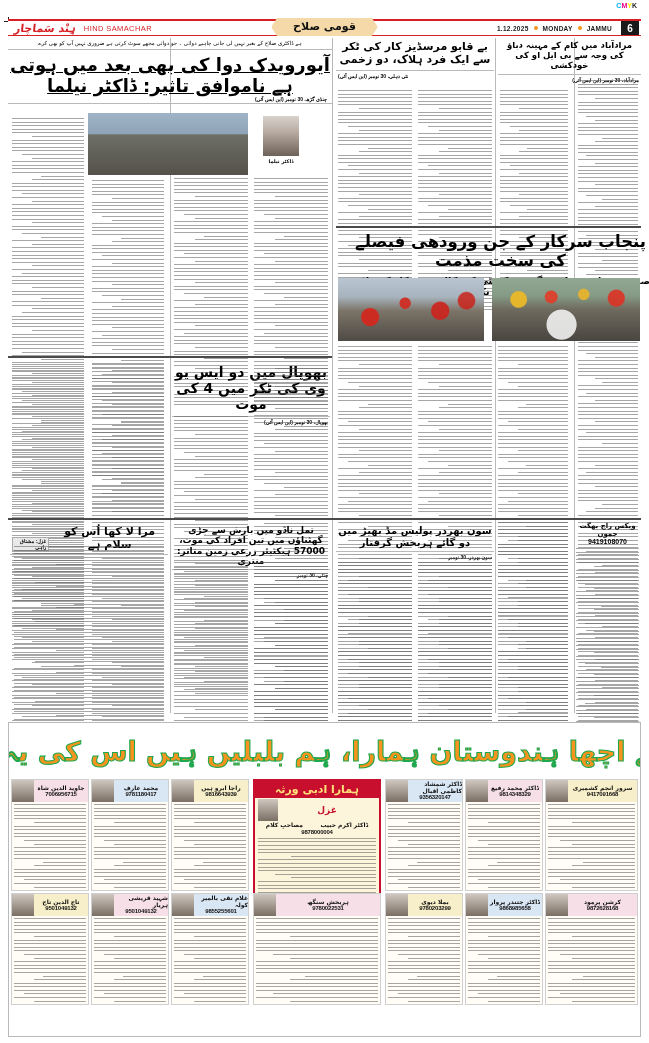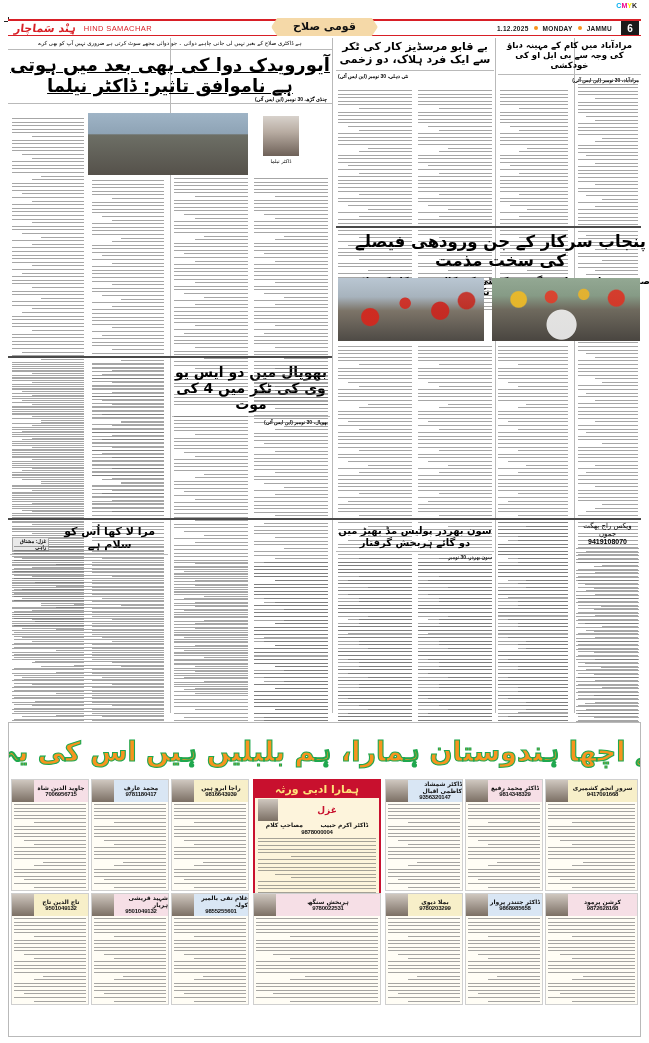--- a/index.html
+++ b/index.html
@@ -130,21 +130,21 @@
   .ca-seal { position:absolute; left:50%; transform:translateX(-50%); bottom:-14px;
              width:58px; height:58px; border-radius:50%; background:#c8102e;
              border:3px solid #e8b23a; }
   .emblem { position:absolute; left:50%; top:6px; transform:translateX(-50%); color:#ffd24a; font-size:12px; }
 
   .poem-head { direction:rtl; text-align:center; font-family:"DejaVu Sans",sans-serif;
                font-weight:bold; font-size:11px; }
   .poet-tag { direction:rtl; font-size:5px; font-weight:bold; background:#e9e9e9;
               border:1px solid #aaa; padding:0 2px; }
   .mini-label { direction:rtl; text-align:center; font-family:"DejaVu Sans",sans-serif;
-                font-weight:normal; font-size:7px; }
+                font-weight:bold; font-size:7px; }
   .mini-phone { text-align:center; font-size:7px; font-weight:bold; }
 </style>
 </head>
 <body>
 
 <div class="page">
 
   <div class="cmyk">
     <span class="c-c">C</span>
     <span class="c-m">M</span>
@@ -1875,20 +1875,25 @@
         <i></i>
         <i></i>
       <i></i>
         <i></i>
         <i></i>
         <i></i>
         <i></i>
         <i></i>
     </div>
 
+    <div style="position:absolute;left:164px;top:484px;width:158px;">
+      <div class="hl hl-sm" style="padding:3px 2px 3px;font-size:9px;">تمل ناڈو میں بارش سے جڑی گھٹناؤں میں تین افراد کی موت، 57000 ہیکٹیئر زرعی زمین متاثر: منتری</div>
+      <div class="hrule" style="position:relative;"></div>
+      <div class="dateline" style="text-align:right;padding:2px 2px 0;font-size:5px;">چنئی، 30 نومبر</div>
+    </div>
     <div class="body-lines" style="position:absolute;left:166px;top:524px;width:74px;">
       <i></i>
         <i></i>
         <i></i>
         <i></i>
         <i></i>
         <i></i>
         <i></i>
         <i></i>
         <i></i>

